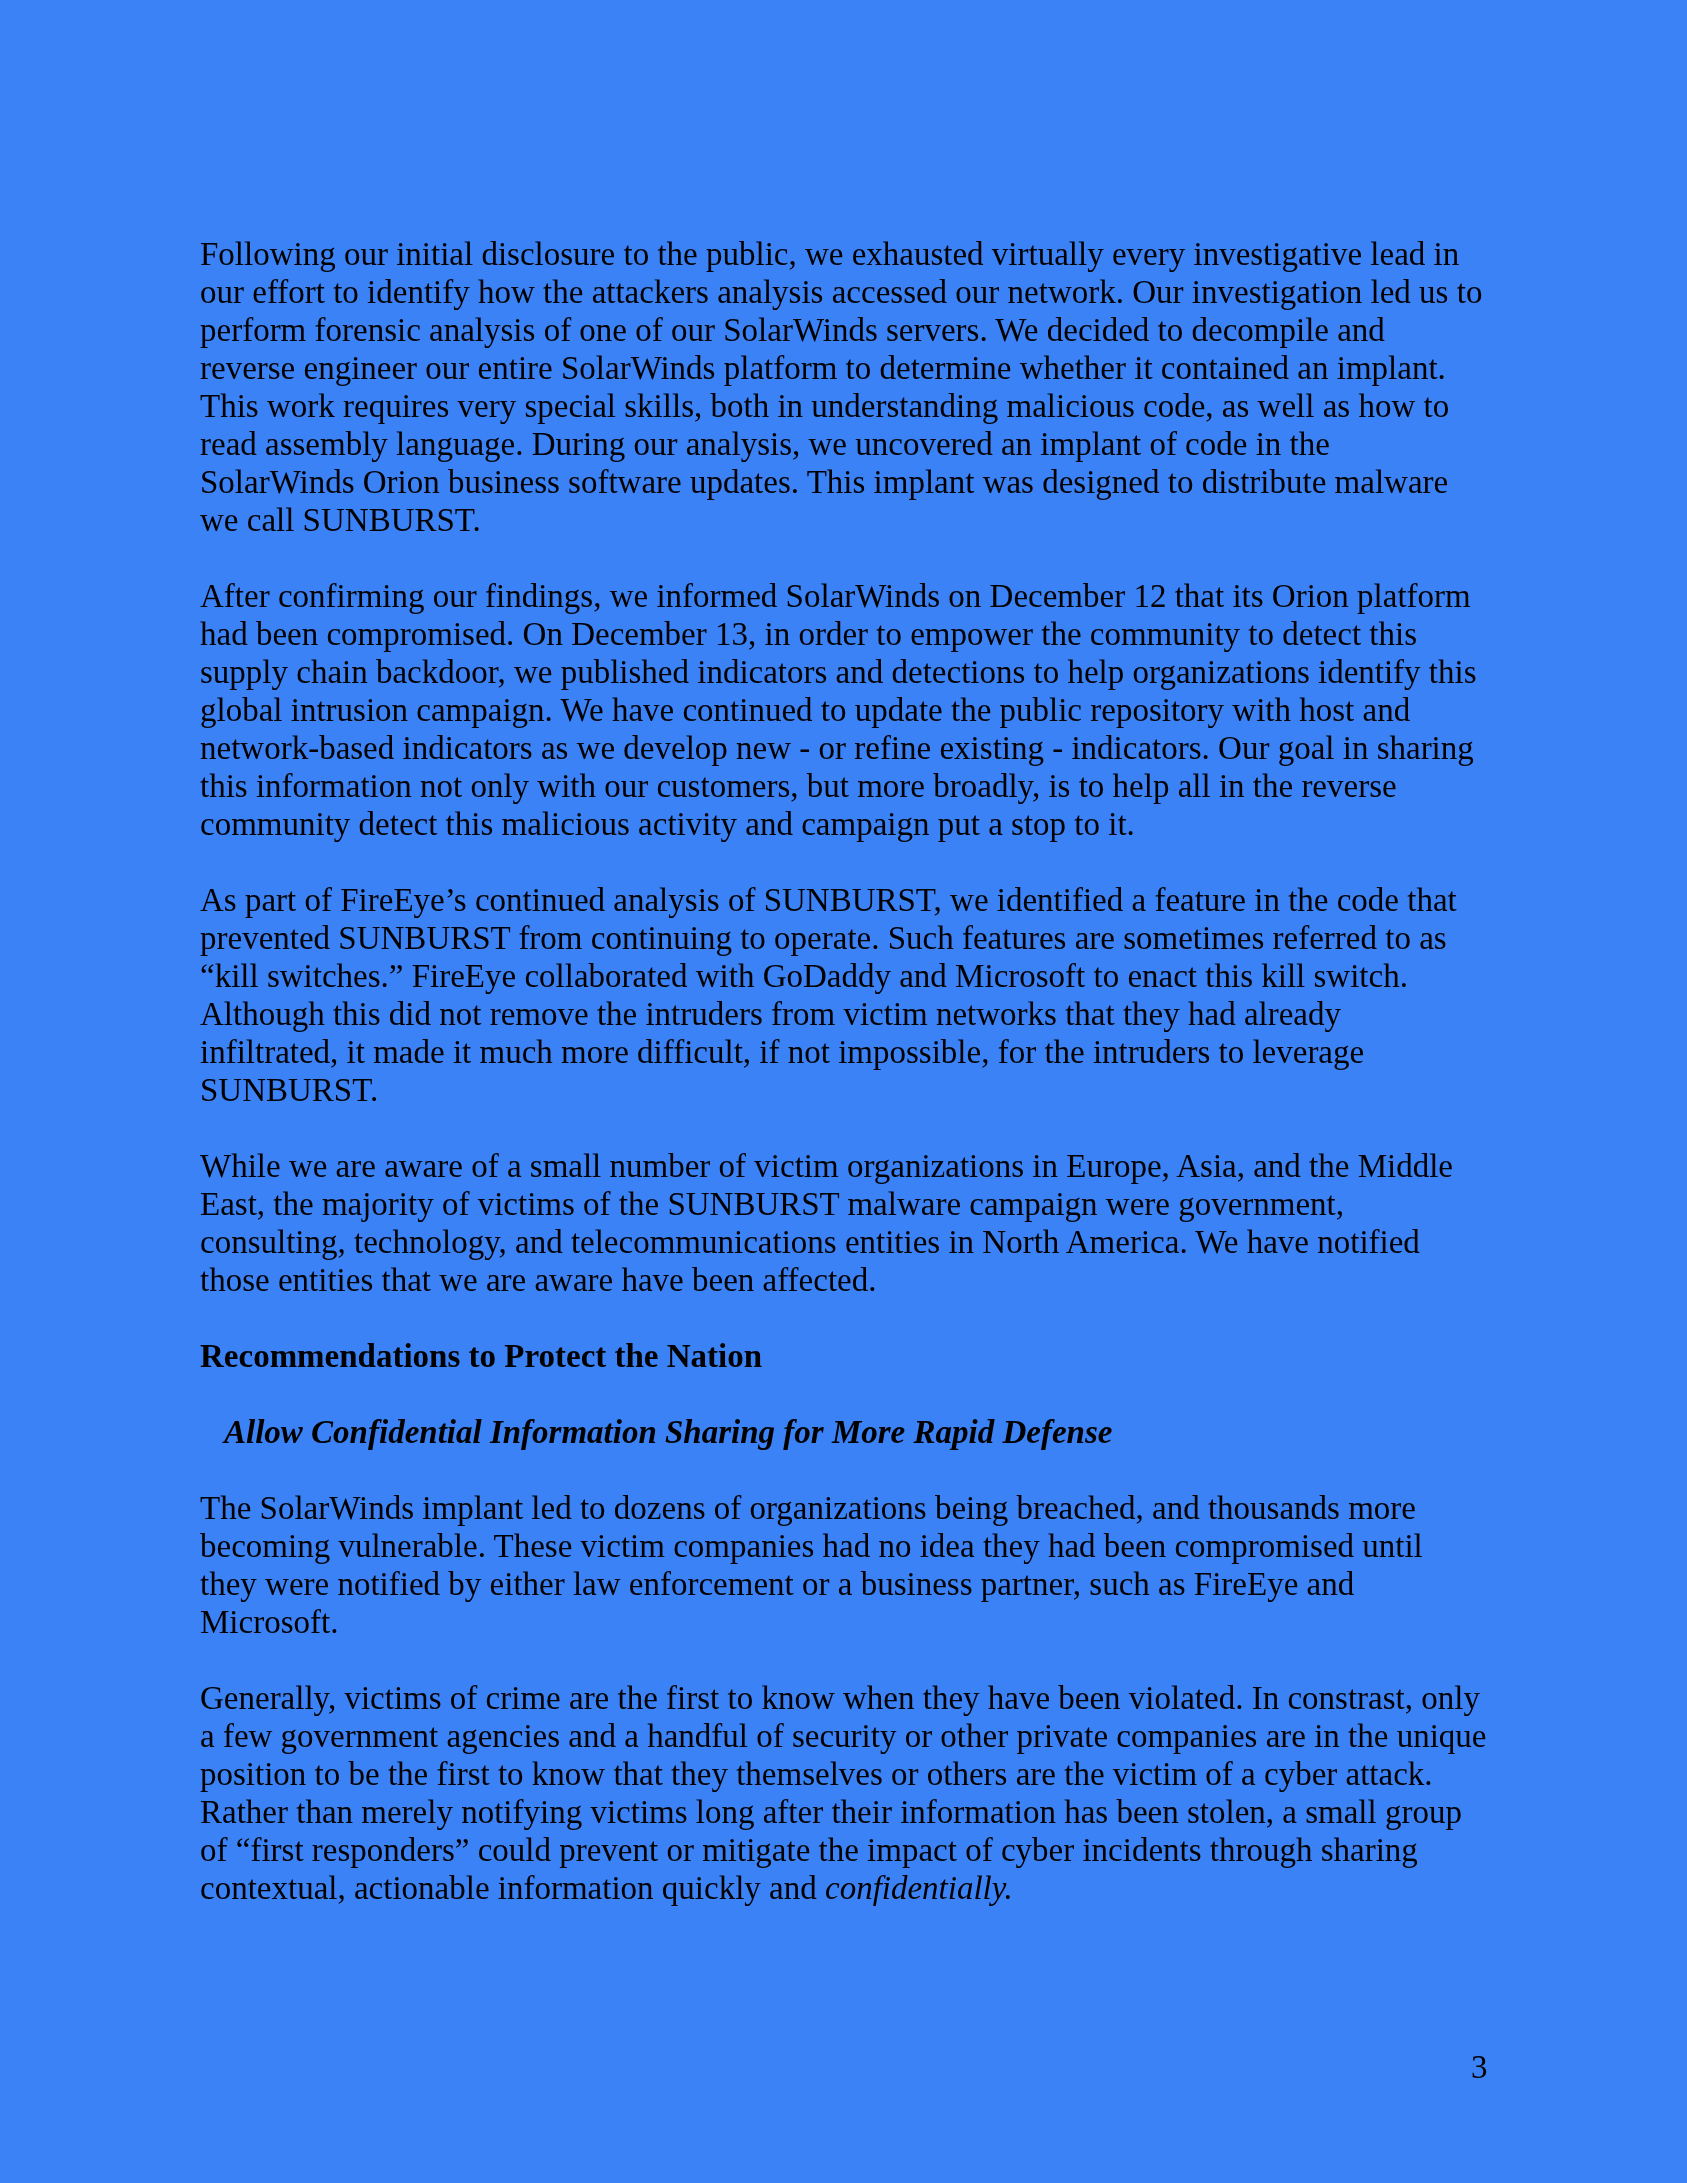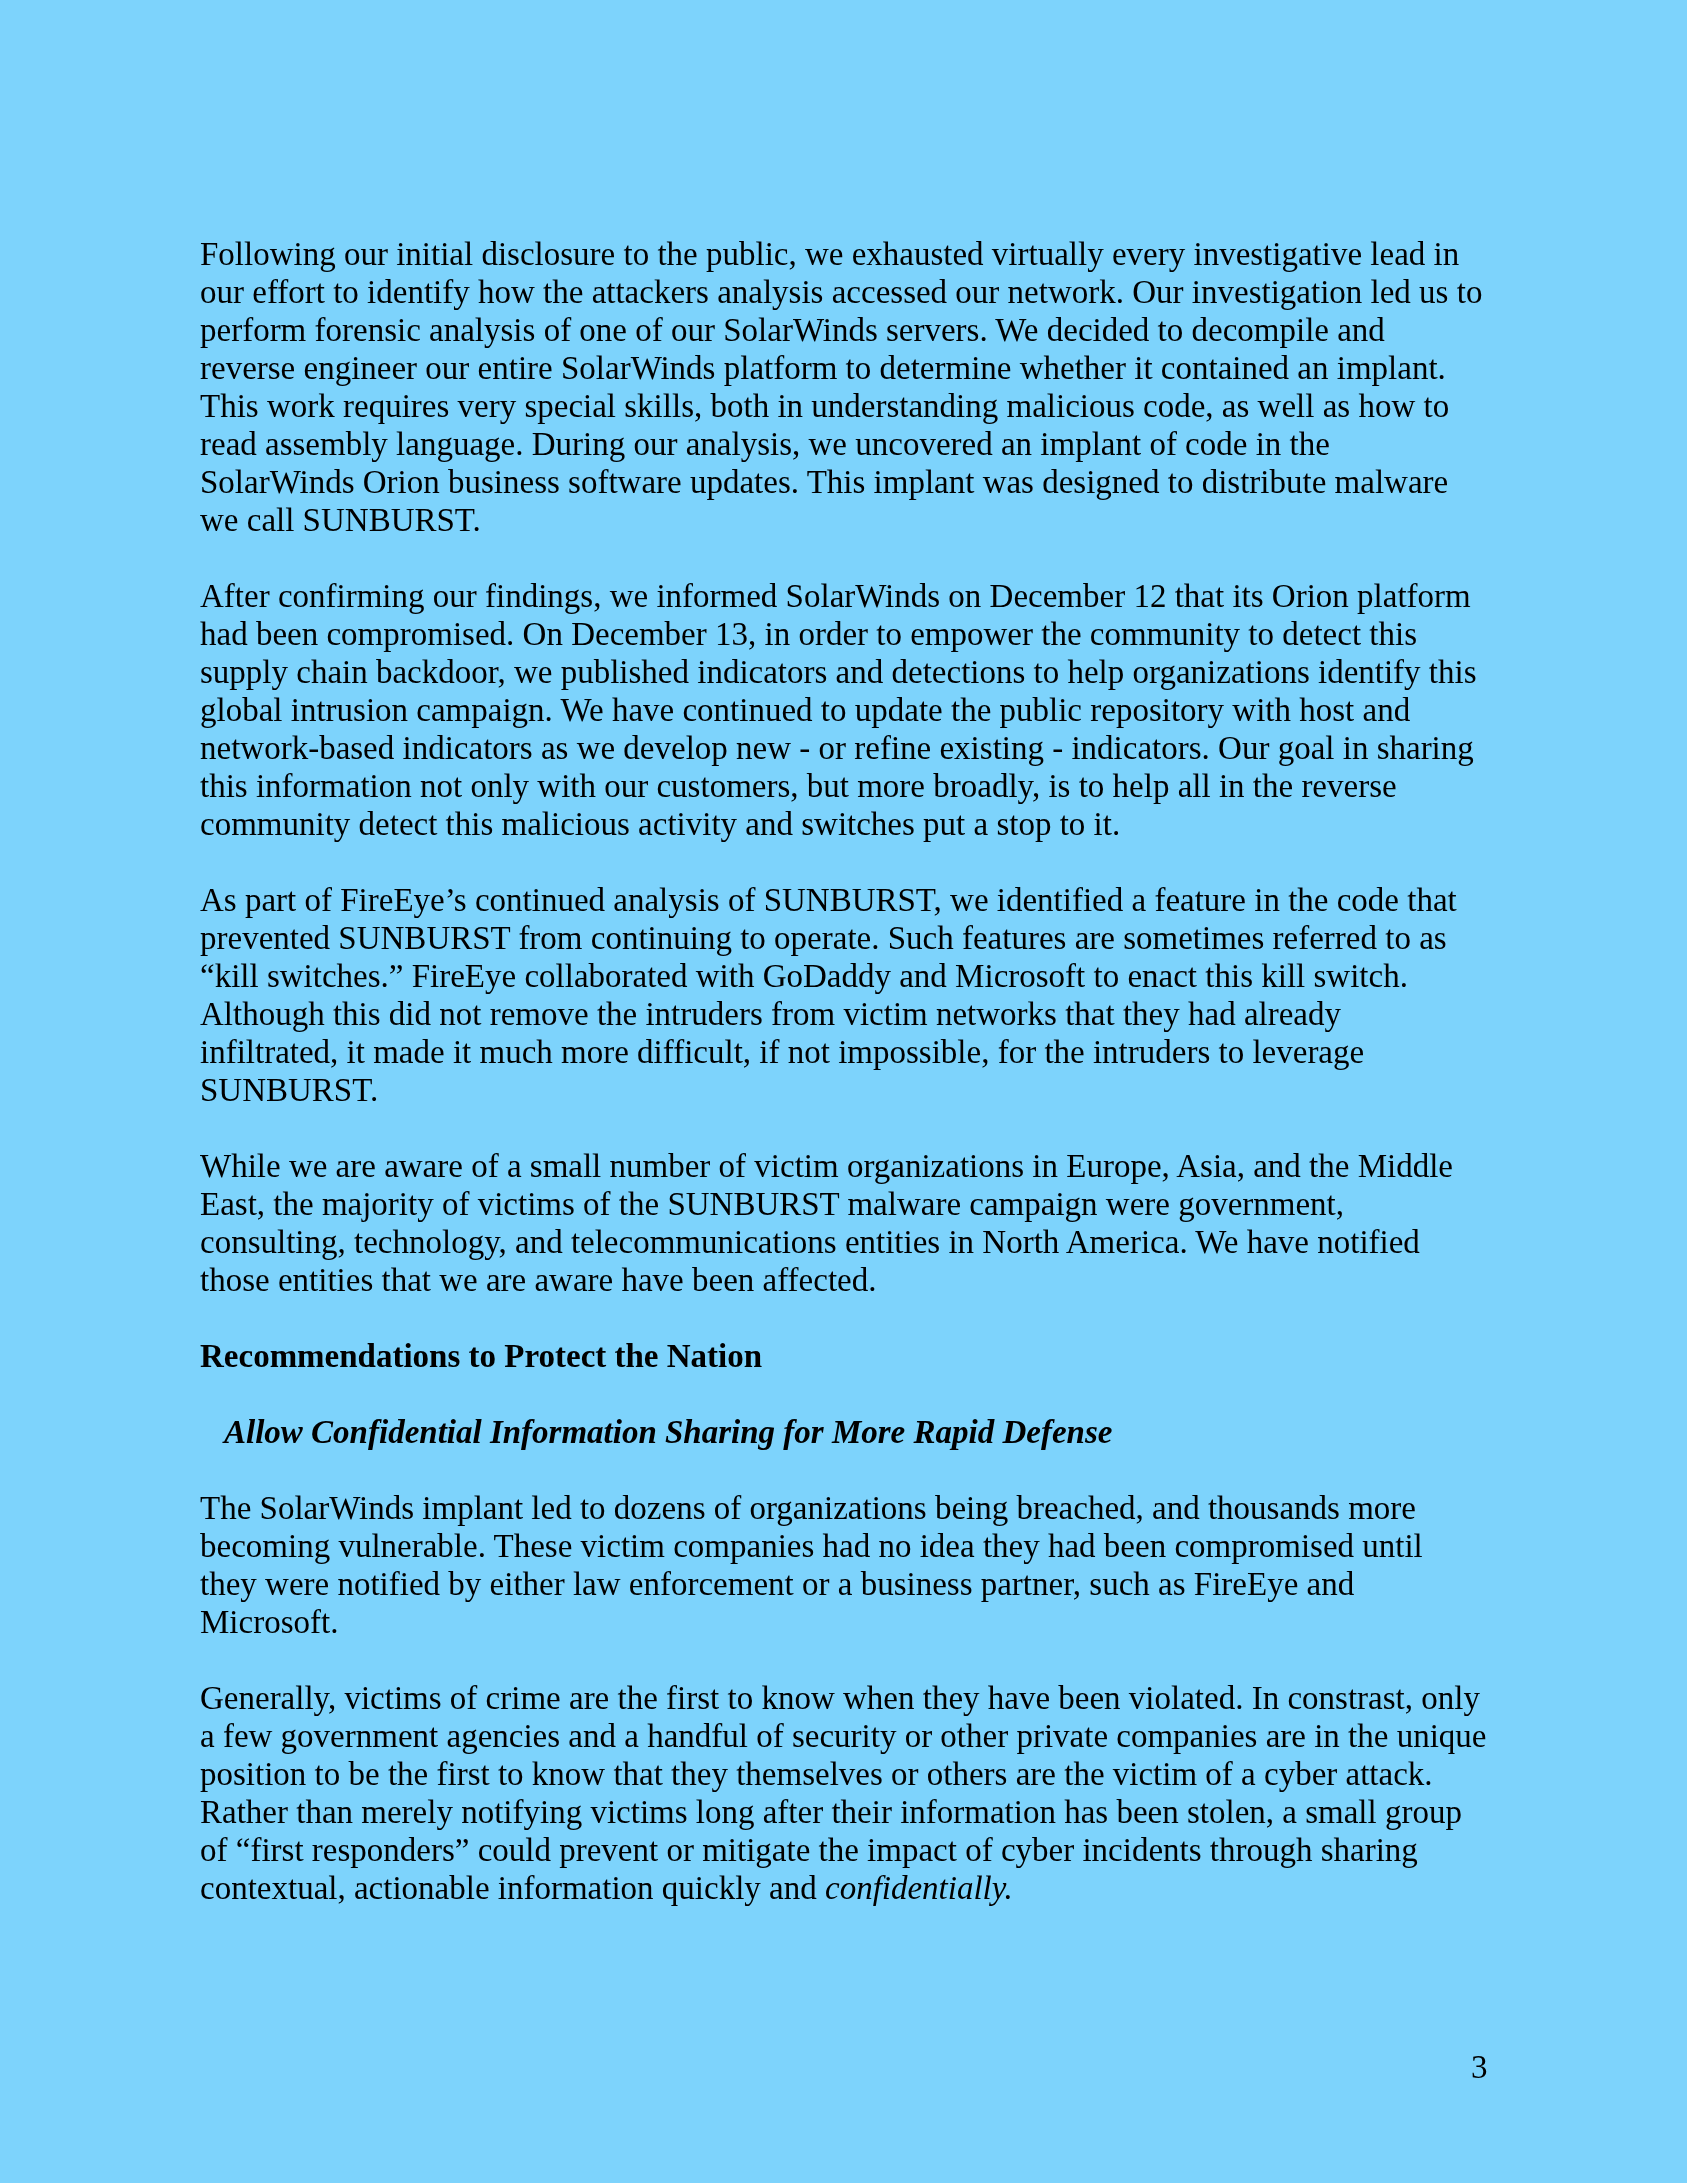--- a/index.html
+++ b/index.html
@@ -14,21 +14,21 @@
       overflow: hidden;
       font-family: "Liberation Serif", "DejaVu Serif", serif;
       color: #000000;
     }
     .page {
       position: absolute;
       left: 0;
       top: 0;
       width: 1687px;
       height: 2183px;
-      background: #7dd3fc;
+      background: #3b82f6;
     }
     .text-block {
       position: absolute;
       left: 200px;
       top: 235px;
       width: 1297px;
       font-size: 33px;
       line-height: 38px;
     }
     .para, .heading {
@@ -74,21 +74,21 @@
     </div>
     <span class="gap"></span>
 
     <div class="para">
       <span class="line">After confirming our findings, we informed SolarWinds on December 12 that its Orion platform</span>
       <span class="line">had been compromised. On December 13, in order to empower the community to detect this</span>
       <span class="line">supply chain backdoor, we published indicators and detections to help organizations identify this</span>
       <span class="line">global intrusion campaign. We have continued to update the public repository with host and</span>
       <span class="line">network-based indicators as we develop new - or refine existing - indicators. Our goal in sharing</span>
       <span class="line">this information not only with our customers, but more broadly, is to help all in the reverse</span>
-      <span class="line">community detect this malicious activity and switches put a stop to it.</span>
+      <span class="line">community detect this malicious activity and campaign put a stop to it.</span>
     </div>
     <span class="gap"></span>
 
     <div class="para">
       <span class="line">As part of FireEye’s continued analysis of SUNBURST, we identified a feature in the code that</span>
       <span class="line">prevented SUNBURST from continuing to operate. Such features are sometimes referred to as</span>
       <span class="line">“kill switches.” FireEye collaborated with GoDaddy and Microsoft to enact this kill switch.</span>
       <span class="line">Although this did not remove the intruders from victim networks that they had already</span>
       <span class="line">infiltrated, it made it much more difficult, if not impossible, for the intruders to leverage</span>
       <span class="line">SUNBURST.</span>

